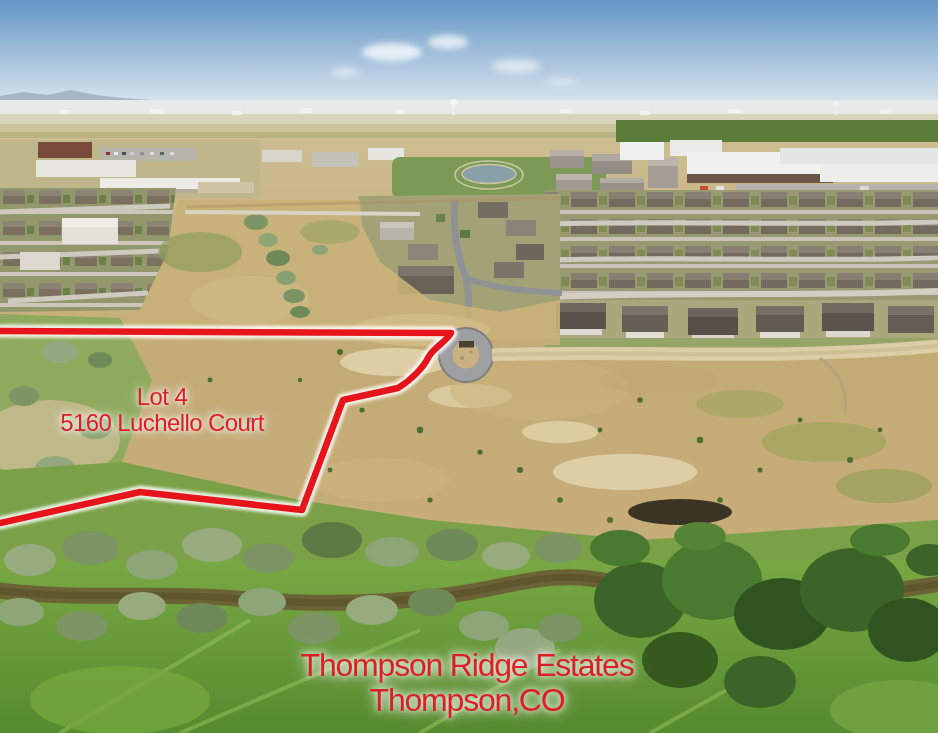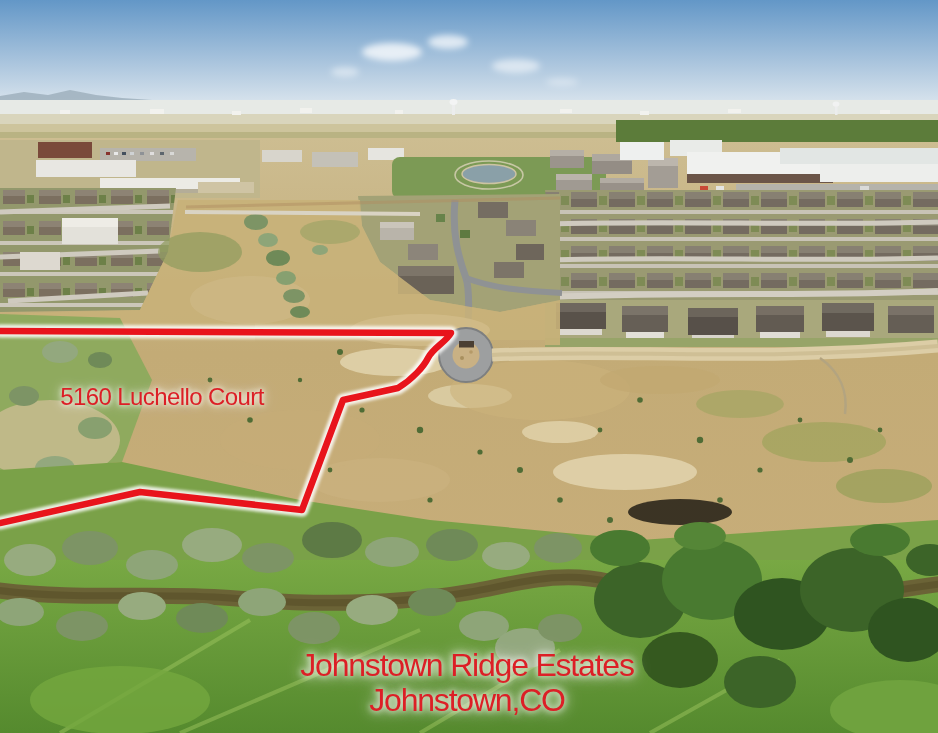--- a/index.html
+++ b/index.html
@@ -334,19 +334,20 @@
     <ellipse cx="120" cy="700" rx="90" ry="34" fill="#74a73f" opacity=".8"></ellipse>
   </g>
 
   <g>
     <path fill="none" stroke="#ffffff" stroke-width="13" stroke-linejoin="round" stroke-linecap="round" opacity=".85" filter="url(#soft)" d="M 0,331 L 451,333 C 446,342 433,348 428,358 C 424,366 413,379 398,388 L 343,400 L 302,510 L 140,492 L 0,523"></path>
     <path fill="none" stroke-width="6.5" stroke-linejoin="round" stroke-linecap="round" d="M 0,331 L 451,333 C 446,342 433,348 428,358 C 424,366 413,379 398,388 L 343,400 L 302,510 L 140,492 L 0,523" stroke="#e8141c"></path>
   </g>
 </svg>
 
   <div id="lot-label" class="photo-label">
+    <div>Lot 4</div>
     <div>5160 Luchello Court</div>
   </div>
   <div id="location-label" class="photo-label">
-    <div>Johnstown Ridge Estates</div>
-    <div>Johnstown,CO</div>
+    <div>Thompson Ridge Estates</div>
+    <div>Thompson,CO</div>
   </div>
 </div>
 
 </body></html>

